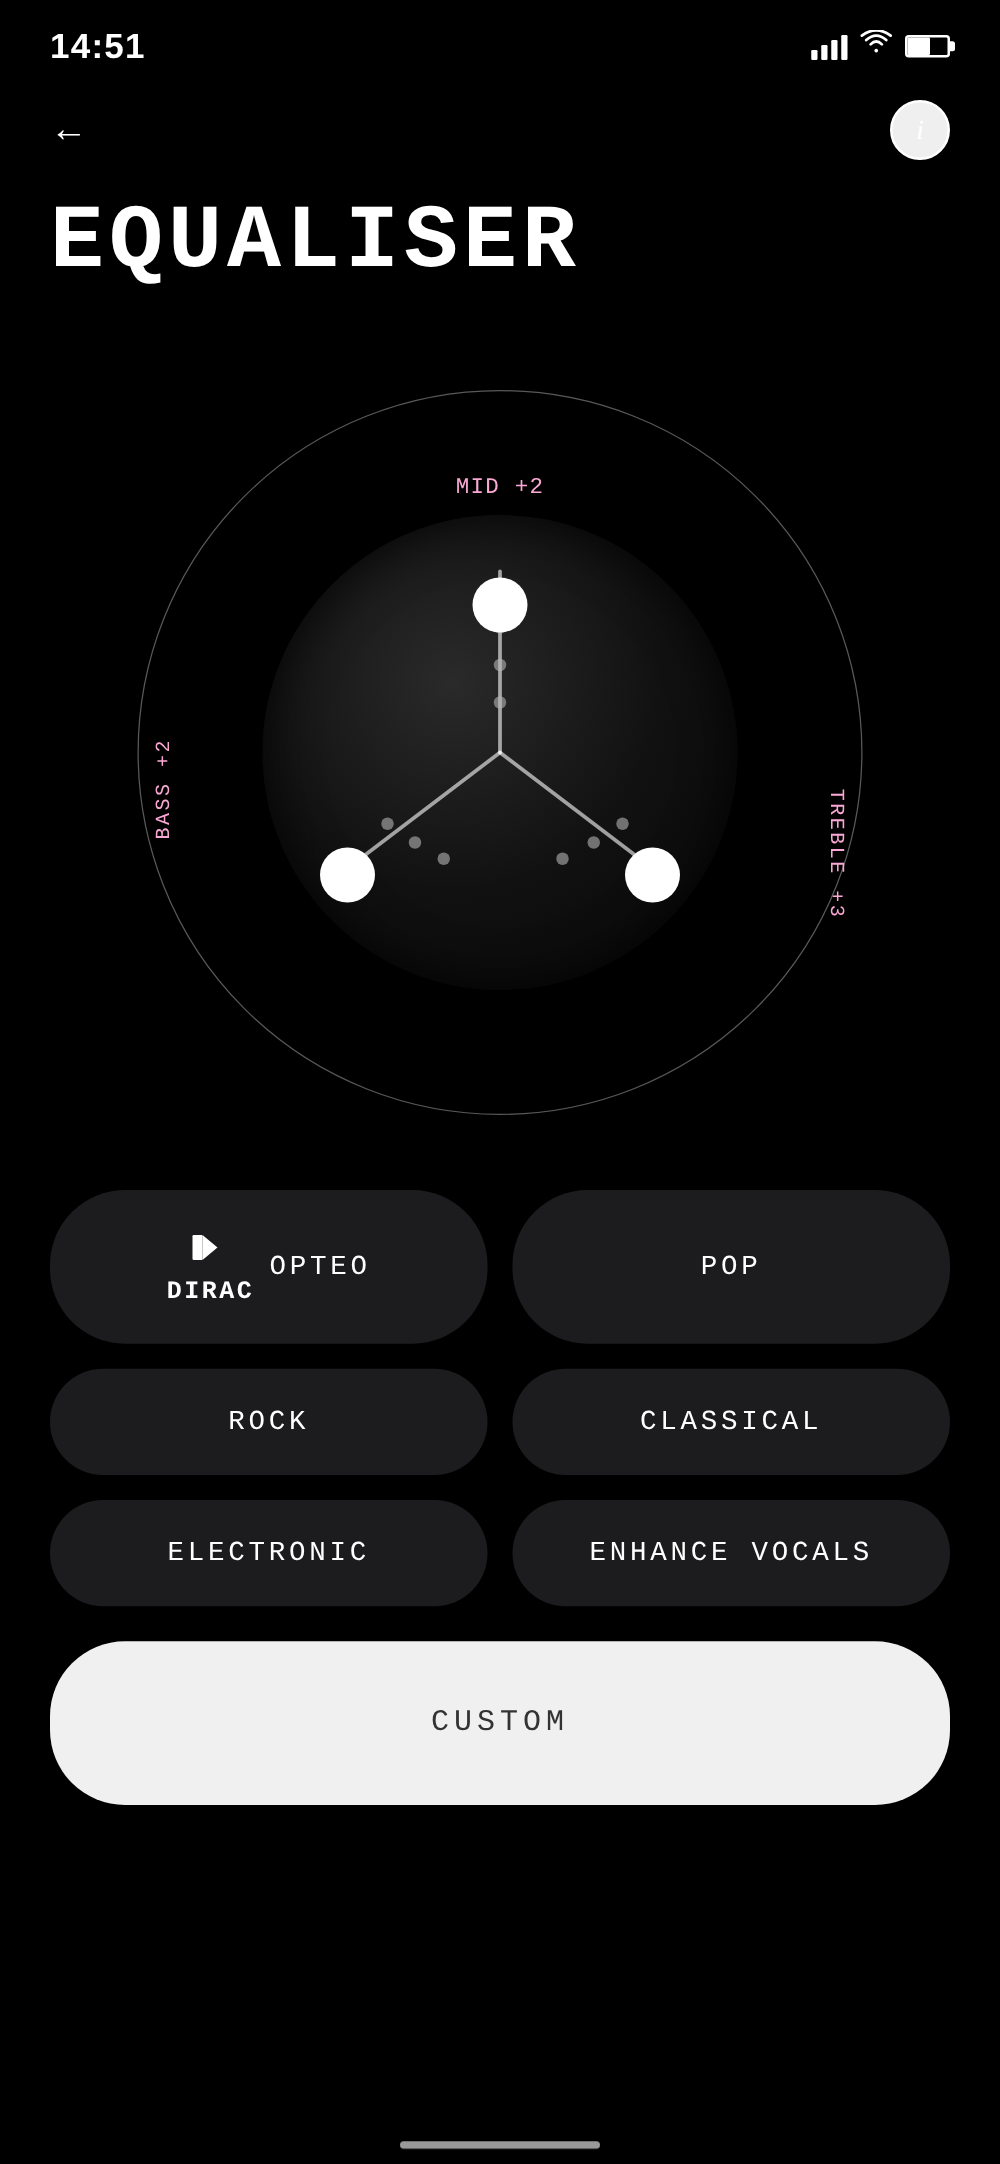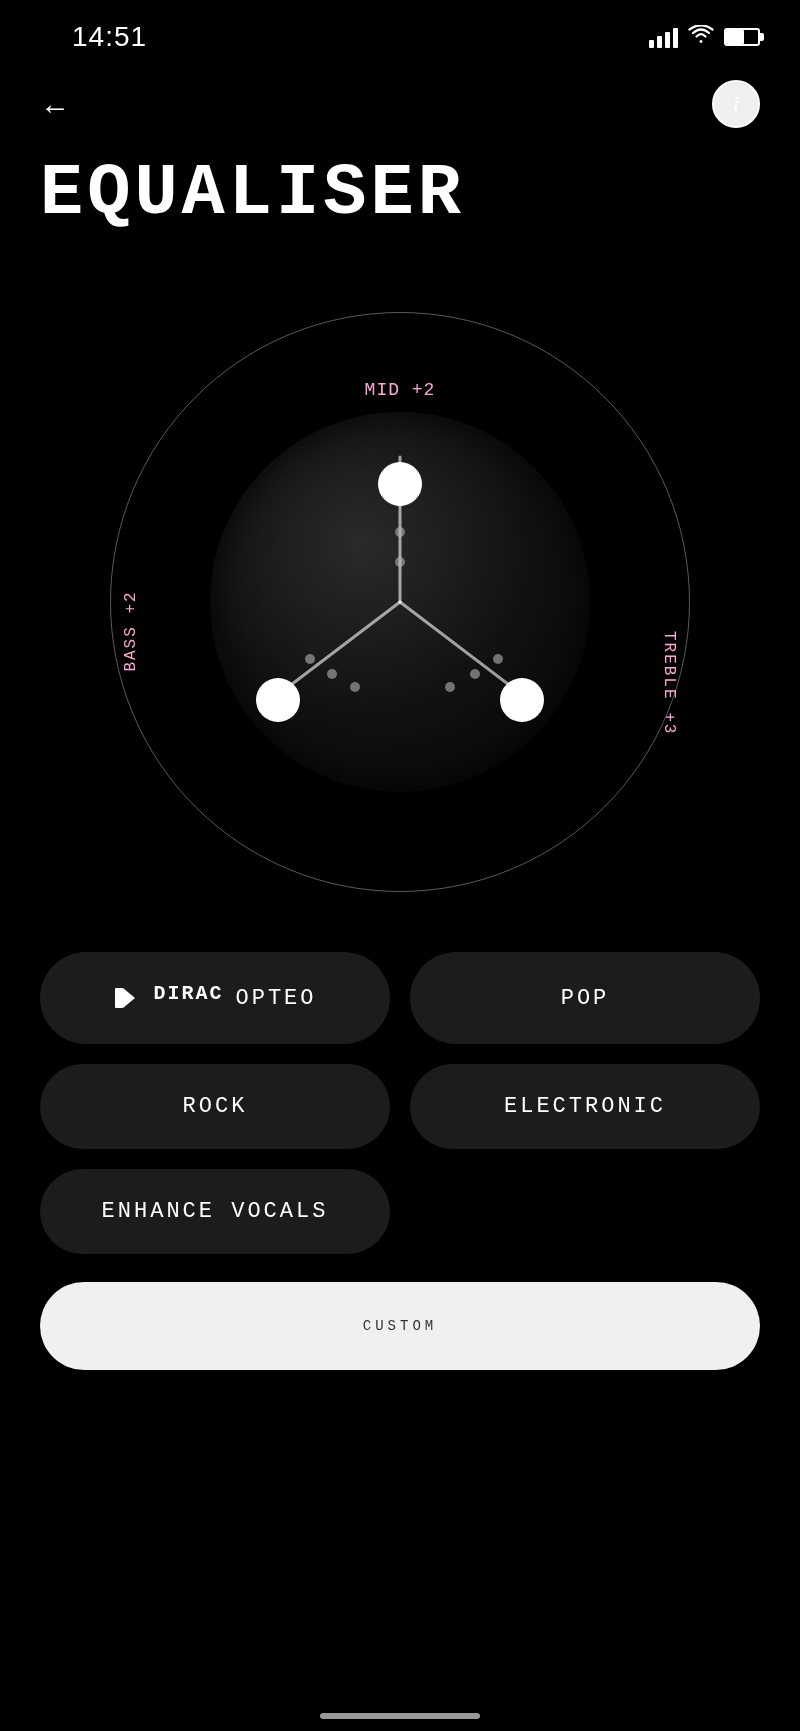--- a/index.html
+++ b/index.html
@@ -19,24 +19,23 @@
     .status-bar {
       display: flex;
       justify-content: space-between;
       align-items: center;
       padding: 14px 40px 0;
       height: 60px;
     }
 
     .status-time {
       font-size: 28px;
-      font-weight: 400;
+      font-weight: 700;
       letter-spacing: 1px;
       color: #fff;
-      margin-left: 32px;
     }
 
     .status-icons {
       display: flex;
       align-items: center;
       gap: 10px;
     }
 
     .signal-bars {
       display: flex;
@@ -247,41 +246,43 @@
       padding: 30px 20px;
       cursor: pointer;
       display: flex;
       align-items: center;
       justify-content: center;
       gap: 12px;
     }
 
     .dirac-logo {
       display: flex;
+      align-items: center;
       gap: 8px;
       font-size: 20px;
       font-weight: 700;
       letter-spacing: 2px;
+      flex-direction: column;
     }
 
     .dirac-icon {
       width: 32px;
       height: 32px;
     }
 
     .custom-btn {
       width: 100%;
       background: #f0f0f0;
       border: none;
       border-radius: 60px;
       color: #333;
-      font-size: 14px;
+      font-size: 24px;
       font-family: 'Courier New', monospace;
       letter-spacing: 4px;
-      padding: 36px 20px;
+      padding: 52px 20px;
       cursor: pointer;
       margin-top: 8px;
     }
 
     
     .home-indicator {
       position: fixed;
       bottom: 12px;
       left: 50%;
       transform: translateX(-50%);
@@ -381,20 +382,23 @@
       </span>
       <span>OPTEO</span>
     </button>
     <button class="preset-btn">
       <span>POP</span>
     </button>
 
     <button class="preset-btn">
       <span>ROCK</span>
     </button>
+    <button class="preset-btn">
+      <span>CLASSICAL</span>
+    </button>
 
     <button class="preset-btn">
       <span>ELECTRONIC</span>
     </button>
     <button class="preset-btn">
       <span>ENHANCE VOCALS</span>
     </button>
   </div>
 
   

